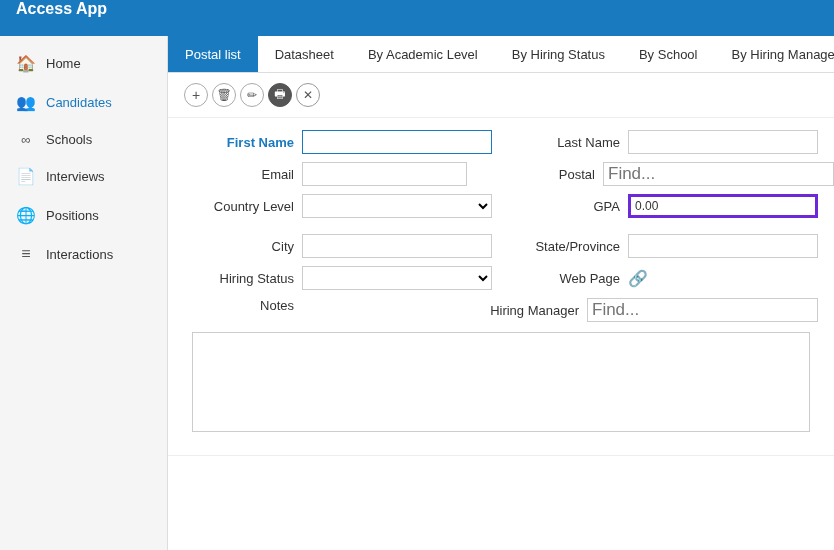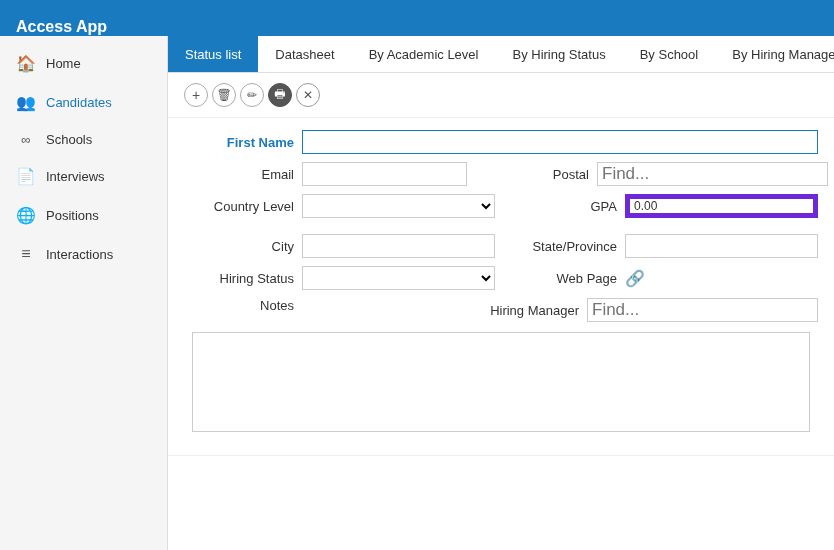--- a/index.html
+++ b/index.html
@@ -6,21 +6,21 @@
 
     body { background: #f0f0f0; width: 834px; height: 550px; overflow: hidden; }
 
     
     .header {
       background: #1a7abf;
       color: white;
       padding: 0 16px;
       height: 36px;
       display: flex;
-      align-items: flex-end;
+      align-items: flex-start;
     }
     .header-title { font-size: 16px; font-weight: 600; color: white; }
 
     
     .layout { display: flex; height: calc(550px - 36px); }
 
     
     .sidebar {
       width: 168px;
       background: #f5f5f5;
@@ -85,21 +85,21 @@
     }
     .toolbar-btn.filled { background: #555; color: white; border-color: #555; }
 
     
     .form-area { padding: 12px 16px; }
 
     .form-row {
       display: flex;
       align-items: center;
       margin-bottom: 8px;
-      gap: 12px;
+      gap: 18px;
     }
 
     .field-group {
       display: flex;
       align-items: center;
       gap: 8px;
       flex: 1;
     }
 
     .field-label {
@@ -136,21 +136,21 @@
       padding: 2px 4px;
       background: white;
       font-size: 17px;
       color: #999;
       outline: none;
     }
 
     .field-fixed {
       flex: 1;
       height: 24px;
-      border: 5px solid #6d28d9;
+      border: 3px solid #6d28d9;
       padding: 2px 4px;
       background: white;
       font-size: 12px;
       color: #333;
       display: flex;
       align-items: center;
     }
 
     .notes-area {
       width: 100%;
@@ -205,21 +205,21 @@
     </div>
     <div class="sidebar-item">
       <span class="icon">≡</span>
       <span>Interactions</span>
     </div>
   </div>
 
   <div class="main">
 
     <div class="tabs">
-      <div class="tab active">Status list</div>
+      <div class="tab active">Postal list</div>
       <div class="tab">Datasheet</div>
       <div class="tab">By Academic Level</div>
       <div class="tab">By Hiring Status</div>
       <div class="tab">By School</div>
       <div class="tab">By Hiring Manager</div>
     </div>
 
     <div class="toolbar">
       <button class="toolbar-btn" title="Add">+</button>
       <button class="toolbar-btn" title="Delete" style="font-size:12px;">🗑</button>
@@ -228,20 +228,24 @@
       <button class="toolbar-btn" title="Close" style="font-size:12px; border-color:#999;">✕</button>
     </div>
 
     <div class="form-area">
 
       <div class="form-row">
         <div class="field-group">
           <label class="field-label required">First Name</label>
           <input type="text" class="field-input" style="border-color: rgb(26, 122, 191);">
         </div>
+        <div class="field-group">
+          <label class="field-label">Last Name</label>
+          <input type="text" class="field-input" style="">
+        </div>
       </div>
 
       <div class="form-row">
         <div class="field-group">
           <label class="field-label">Email</label>
           <input type="text" class="field-input" style="">
         </div>
         <div class="field-group">
           <label class="field-label">Postal</label>
           <input type="text" class="field-find" placeholder="Find..." style="">

